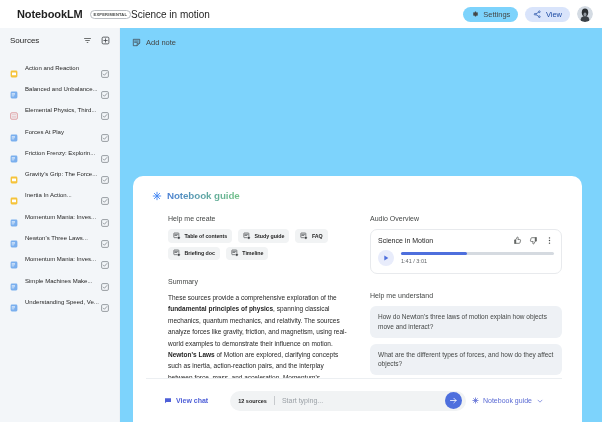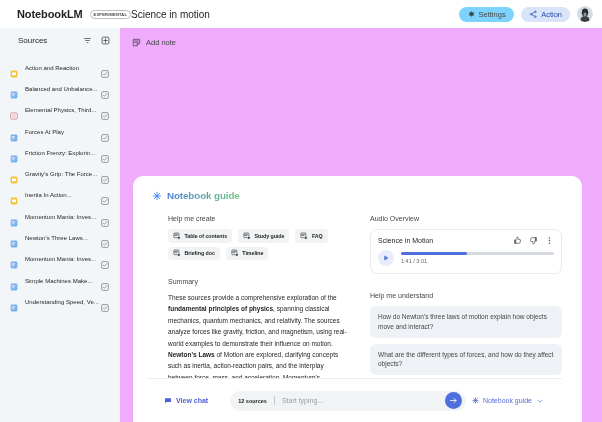--- a/index.html
+++ b/index.html
@@ -23,31 +23,31 @@
 
   .topbar-right { margin-left:auto; display:flex; align-items:center; gap:7px; padding-right:9px; }
   .btn-settings { display:flex; align-items:center; gap:4px; background:#7dd3fc; border-radius:12px; padding:3px 8px; font-size:7.5px; color:#444746; }
   .btn-share { display:flex; align-items:center; gap:4px; background:#d9e4fb; border-radius:12px; padding:3px 8px; font-size:7.5px; color:#1d4ba3; }
   .avatar { width:16px; height:16px; border-radius:50%; overflow:hidden; }
 
   .nb-title { font-size:10px; color:#1f1f1f; padding-left:11px; }
 
   
   .sidebar { position:absolute; left:0; top:28px; width:119px; bottom:0; background:#f3f6f9; }
-  .src-head { display:flex; align-items:center; height:25px; padding:0 9px 0 18px; }
+  .src-head { display:flex; align-items:center; height:25px; padding:0 9px 0 10px; }
   .src-title { font-size:8px; color:#1f1f1f; }
   .src-head-icons { margin-left:auto; display:flex; align-items:center; gap:9px; }
   .src-list { padding:0 4px; margin-top:4px; }
   .src-item { display:flex; align-items:center; height:21.3px; gap:0; padding:0 6px; }
   .src-icon { width:8px; height:8px; flex:0 0 8px; margin-right:7px; }
   .src-label { font-size:6px; color:#1f1f1f; white-space:nowrap; overflow:hidden; flex:1; letter-spacing:0.02px; }
   .src-check { width:8px; height:8px; flex:0 0 8px; }
 
   
-  .main { position:absolute; left:120px; top:28px; right:0; bottom:0; background:#f0abfc; }
+  .main { position:absolute; left:120px; top:28px; right:0; bottom:0; background:#7dd3fc; }
   .add-note-bar { height:28px; display:flex; align-items:center; padding-left:12px; }
   .add-note { display:flex; align-items:center; gap:5px; font-size:7.5px; color:#444746; }
 
   .card { position:absolute; left:13px; top:116px; right:20px; bottom:0; background:#fff; border-radius:10px 10px 0 0;margin-top:32px; }
   .card-inner { padding:14px 21px 0 19px; }
   .guide-title { display:flex; align-items:center; gap:5px; font-size:9.8px; font-weight:bold; letter-spacing:-0.1px; }
   .grad-text { background: linear-gradient(90deg,#4a7fd4 0%, #5fa7a0 55%, #72c286 100%); -webkit-background-clip:text; background-clip:text; color:transparent; }
 
   .cols { display:flex; gap:22px; margin-top:14px; padding-left:16px; padding-right:8px; }
   .col-l { width:180px; flex:0 0 180px; }
@@ -108,21 +108,21 @@
       </div>
       <div class="btn-share">
         <span class="ic">
             <svg viewBox="0 0 24 24" width="8.5" height="8.5" fill="none" stroke="#1d4ba3" stroke-width="2">
               <circle cx="18" cy="5" r="2.4"></circle>
               <circle cx="6" cy="12" r="2.4"></circle>
               <circle cx="18" cy="19" r="2.4"></circle>
               <path d="M8.2 10.8 15.8 6.4M8.2 13.2 15.8 17.6"></path>
             </svg>
           </span>
-        <span>Action</span>
+        <span>View</span>
       </div>
       <div class="avatar">
         <svg viewBox="0 0 32 32" width="16" height="16">
             <defs>
               <clipPath id="avc">
                 <circle cx="16" cy="16" r="16"></circle>
               </clipPath>
             </defs>
             <g clip-path="url(#avc)">
               <rect width="32" height="32" fill="#d4dbe3"></rect>

